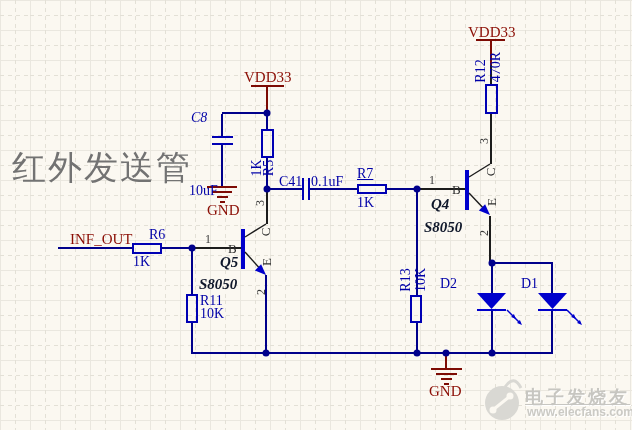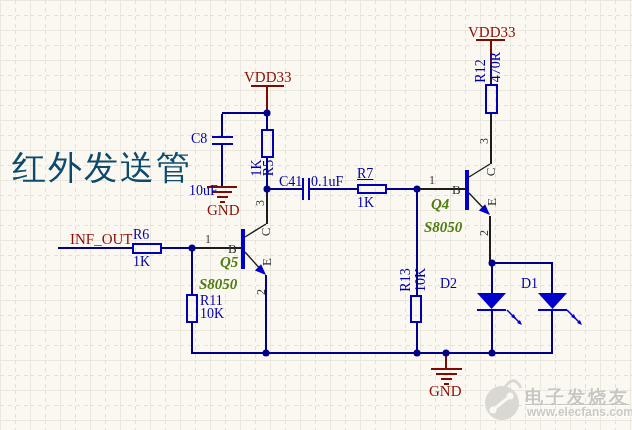--- a/index.html
+++ b/index.html
@@ -15,24 +15,24 @@
   .pwr{position:absolute;background:#7D0B04;}
   .plate{position:absolute;background:#0000B4;}
   .tbar{position:absolute;background:#0000CC;}
   .box{position:absolute;border:2px solid #0000B4;box-sizing:border-box;background:transparent;}
   .dot{position:absolute;width:7px;height:7px;border-radius:50%;background:#00008B;transform:translate(-50%,-50%);}
   
   .hlabel{position:absolute;white-space:nowrap;line-height:1;}
   .vlabel{position:absolute;white-space:nowrap;line-height:1;transform:translate(-50%,-50%) rotate(-90deg);}
   .blue{color:#0000A8;font-size:14px;}
   .red{color:#8B0D04;font-size:15px;}
-  .ref{color:#4d7c0f;font-size:15px;font-weight:bold;font-style:italic;}
+  .ref{color:#0f172a;font-size:15px;font-weight:bold;font-style:italic;}
   .pintxt{color:#3a3a3a;font-size:12px;}
   .pinname{color:#2e2e2e;font-size:13px;}
-  .title{color:#0c4a6e;font-size:34px;letter-spacing:2px;}
+  .title{color:#737373;font-size:34px;letter-spacing:2px;}
   .ovl{position:absolute;left:0;top:0;pointer-events:none;}
   .wmname{position:absolute;color:#c7c6c1;font-size:18px;font-weight:bold;letter-spacing:3px;
           text-shadow:1px 1px 0 #ffffff;font-family:"Liberation Sans","DejaVu Sans",sans-serif;}
   .wmurl{position:absolute;color:#cbcac5;font-size:12px;font-weight:bold;
          text-shadow:1px 1px 0 #ffffff;font-family:"Liberation Sans","DejaVu Sans",sans-serif;}
 </style>
 </head>
 <body>
 
 <div class="sheet">
@@ -156,24 +156,24 @@
   </svg>
 
   <div class="hlabel title" style="left:12px;top:151px;">红外发送管</div>
 
   <div class="hlabel red" style="left:70px;top:232px;">INF_OUT</div>
   <div class="hlabel red" style="left:244px;top:70px;">VDD33</div>
   <div class="hlabel red" style="left:468px;top:25px;">VDD33</div>
   <div class="hlabel red" style="left:207px;top:203px;">GND</div>
   <div class="hlabel red" style="left:429px;top:384px;">GND</div>
 
-  <div class="hlabel blue" style="left:133px;top:228px;text-align:center;">R6</div>
+  <div class="hlabel blue" style="left:149px;top:228px;text-align:center;">R6</div>
   <div class="hlabel blue" style="left:133px;top:255px;">1K</div>
 
-  <div class="hlabel blue" style="left:191px;top:132px;">C8</div>
+  <div class="hlabel blue" style="left:191px;top:111px;font-style:italic;">C8</div>
   <div class="hlabel blue" style="left:189px;top:143px;margin-top:41px;">10uF</div>
 
   <div class="vlabel blue" style="left:257px;top:168px;">1K</div>
   <div class="vlabel blue" style="left:269px;top:168px;">R5</div>
 
   <div class="hlabel blue" style="left:279px;top:175px;">C41</div>
   <div class="hlabel blue" style="left:311px;top:175px;">0.1uF</div>
 
   <div class="hlabel blue" style="left:357px;top:167px;text-decoration:underline;">R7</div>
   <div class="hlabel blue" style="left:357px;top:196px;">1K</div>

